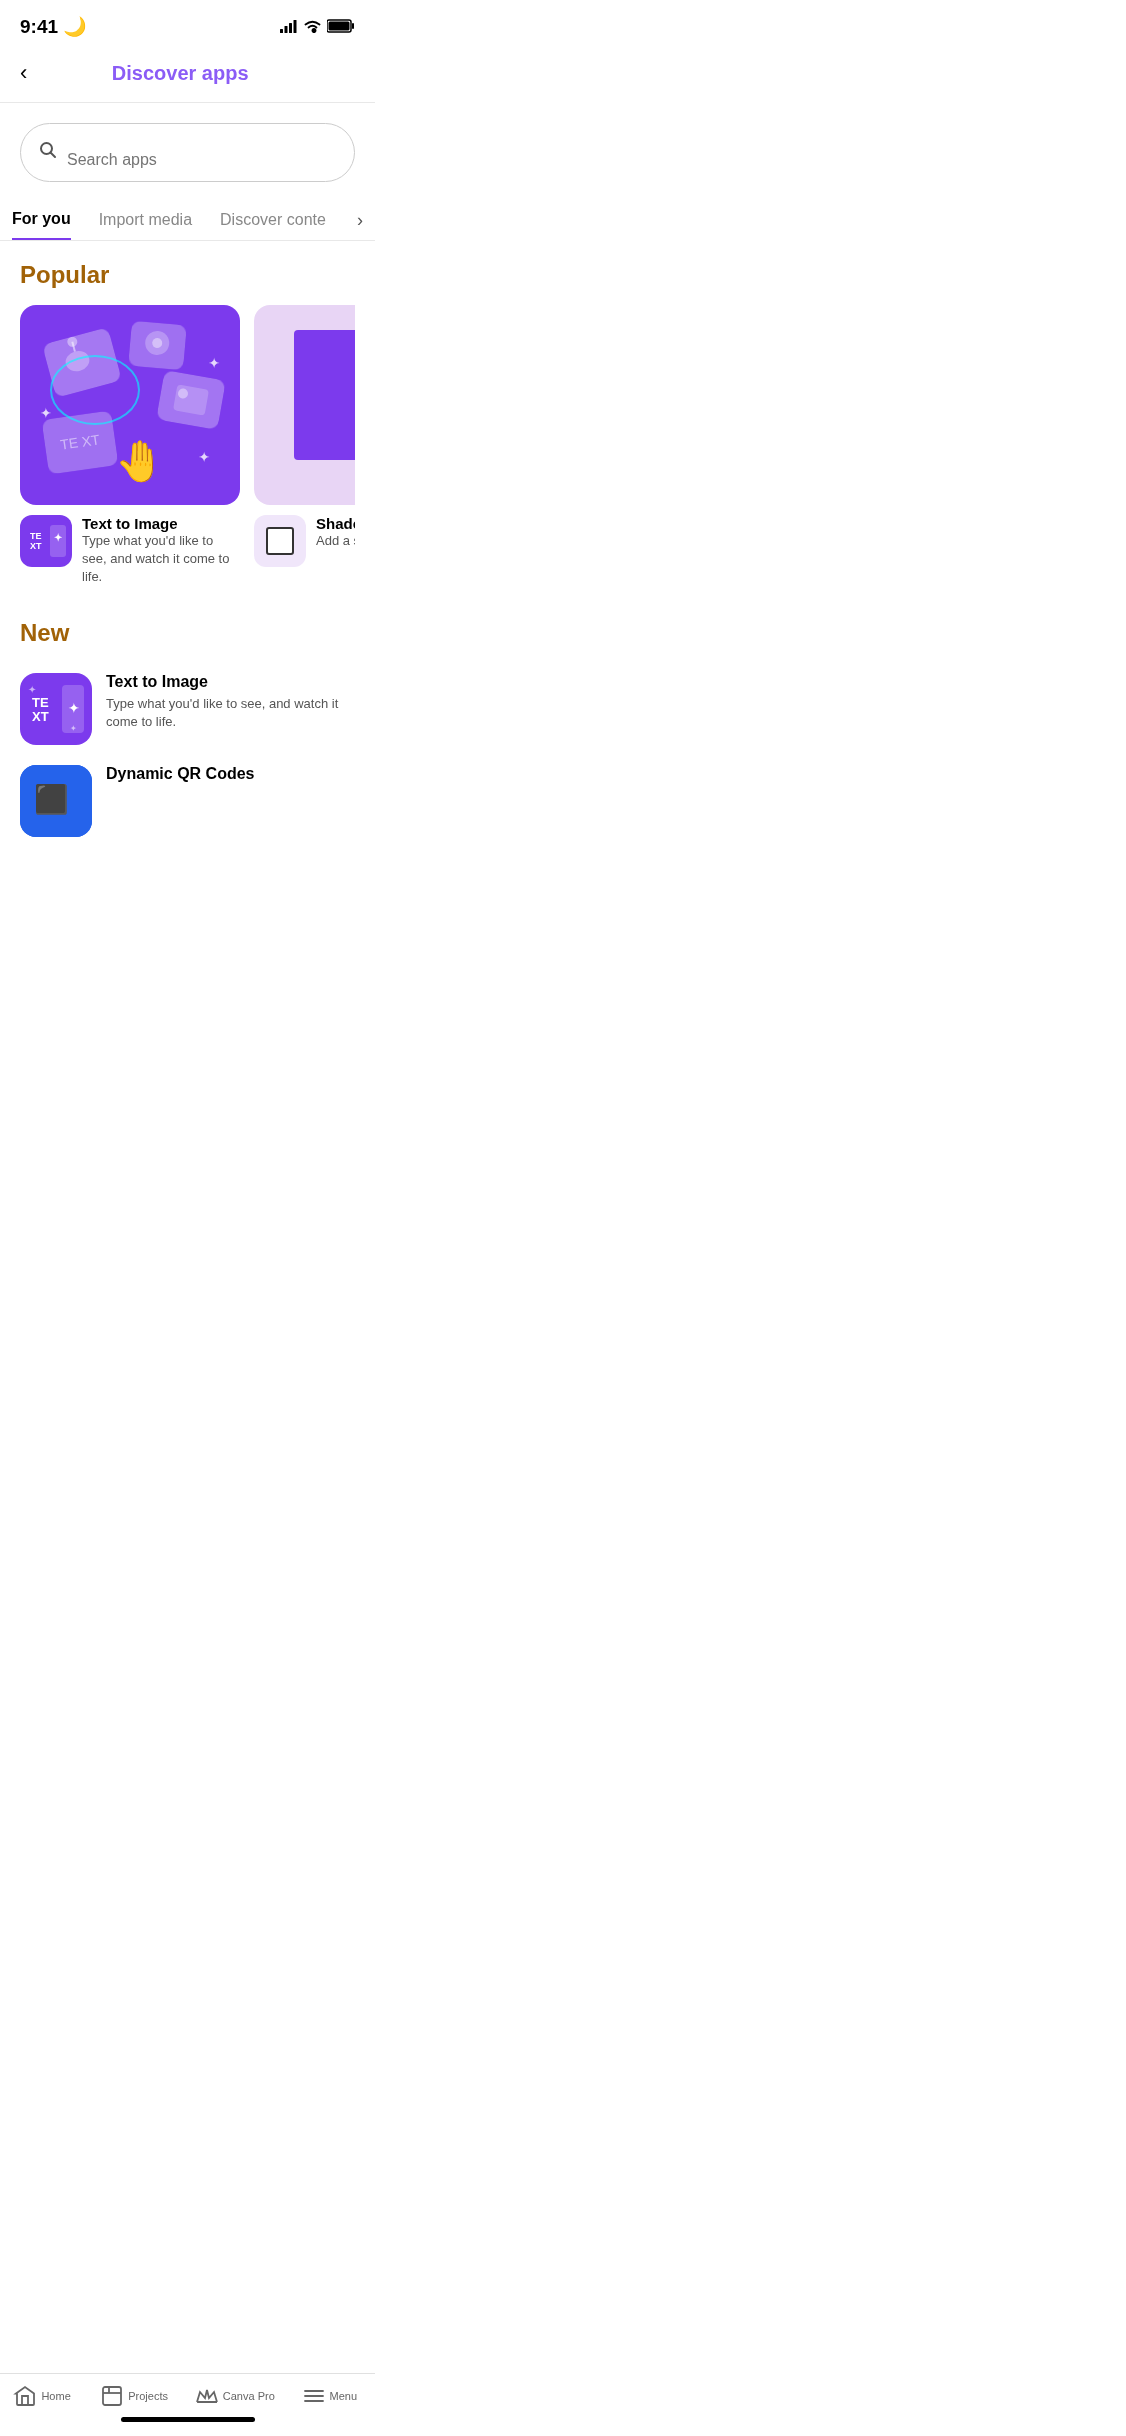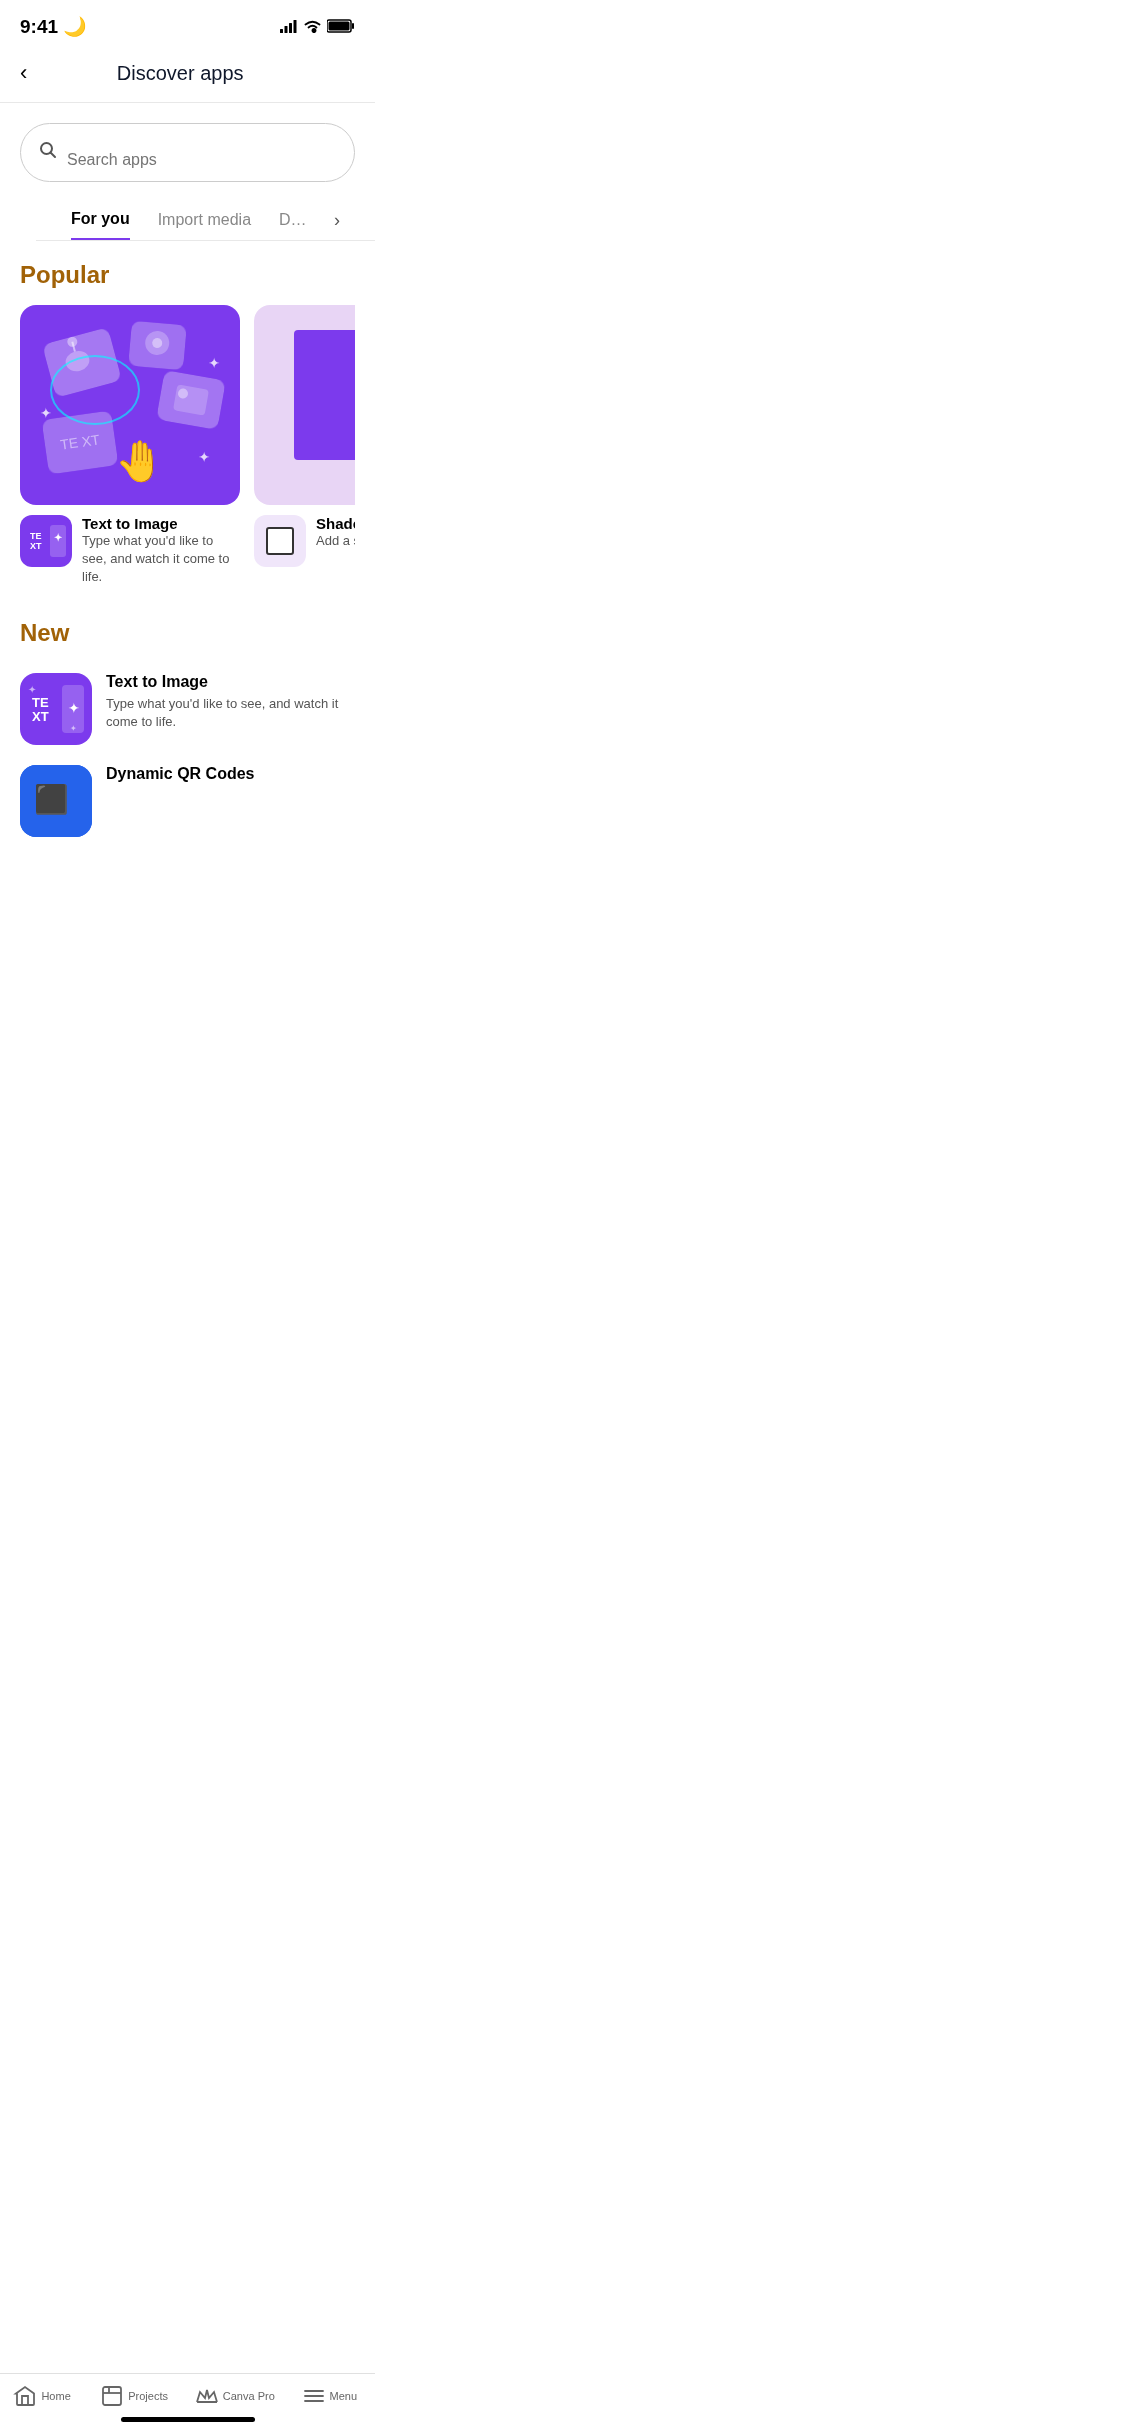--- a/index.html
+++ b/index.html
@@ -45,22 +45,22 @@
       color: #000;
       cursor: pointer;
       background: none;
       border: none;
       padding: 4px 8px 4px 0;
     }
     .header-title {
       flex: 1;
       text-align: center;
       font-size: 20px;
-      font-weight: 400;
-      color: #0f172a;
+      font-weight: 700;
+      color: #8b5cf6;
       margin-right: 30px;
     }
 
     
     .search-container {
       padding: 20px 20px 10px;
     }
     .search-box {
       display: flex;
       align-items: center;
@@ -81,25 +81,24 @@
       color: #000000;
       background: transparent;
       flex: 1;
       margin-top: 15px;
     }
 
     
     .tabs {
       display: flex;
       align-items: center;
-      padding: 8px 35px 0;
+      padding: 8px 12px 0;
       border-bottom: 1px solid #e8e8e8;
       overflow: hidden;
       position: relative;
-      margin-left: 36px;
     }
     .tab {
       font-size: 16px;
       padding: 10px 0;
       margin-right: 28px;
       cursor: pointer;
       white-space: nowrap;
       color: #888;
       font-weight: 500;
     }

